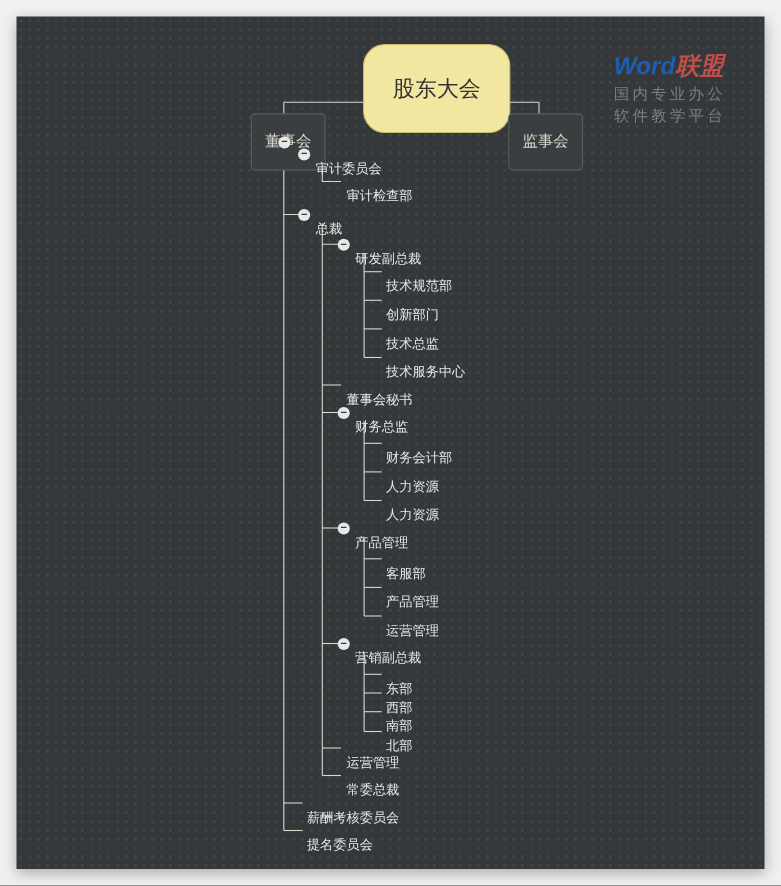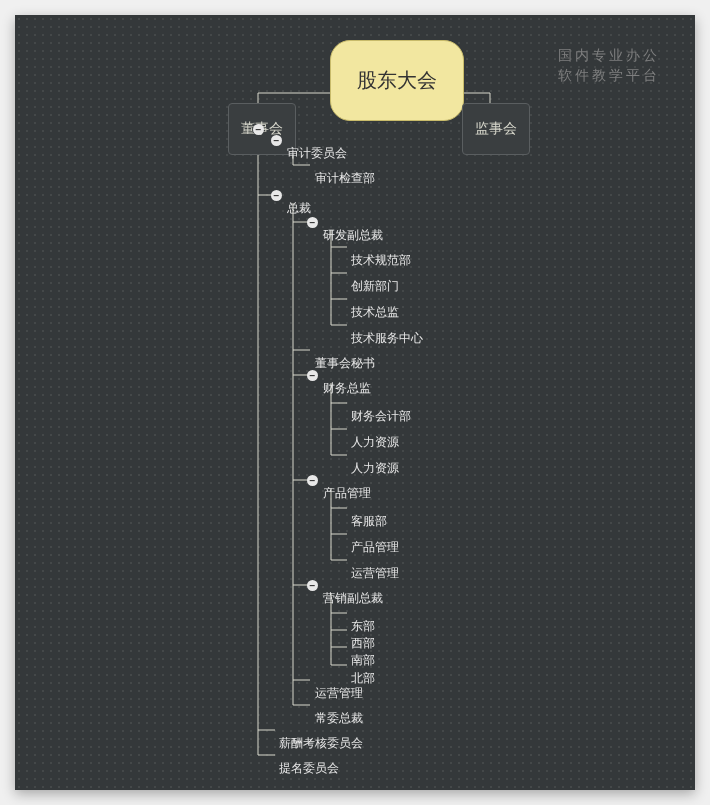--- a/index.html
+++ b/index.html
@@ -84,20 +84,23 @@
     left: 0;
     pointer-events: none;
   }
 </style>
 </head>
 <body>
 
 <div class="canvas">
 
   <div class="watermark">
+    <div class="line1">
+      <span class="word">Word</span><span class="lianmeng">联盟</span>
+    </div>
     <div class="sub">国内专业办公</div>
     <div class="sub">软件教学平台</div>
   </div>
 
   <svg class="lines" width="680" height="775">
     <g stroke="#d8d8cc" stroke-width="1" fill="none">
 
       <path d="M370 63 V78"></path>
 
       <path d="M243 78 H475"></path>

